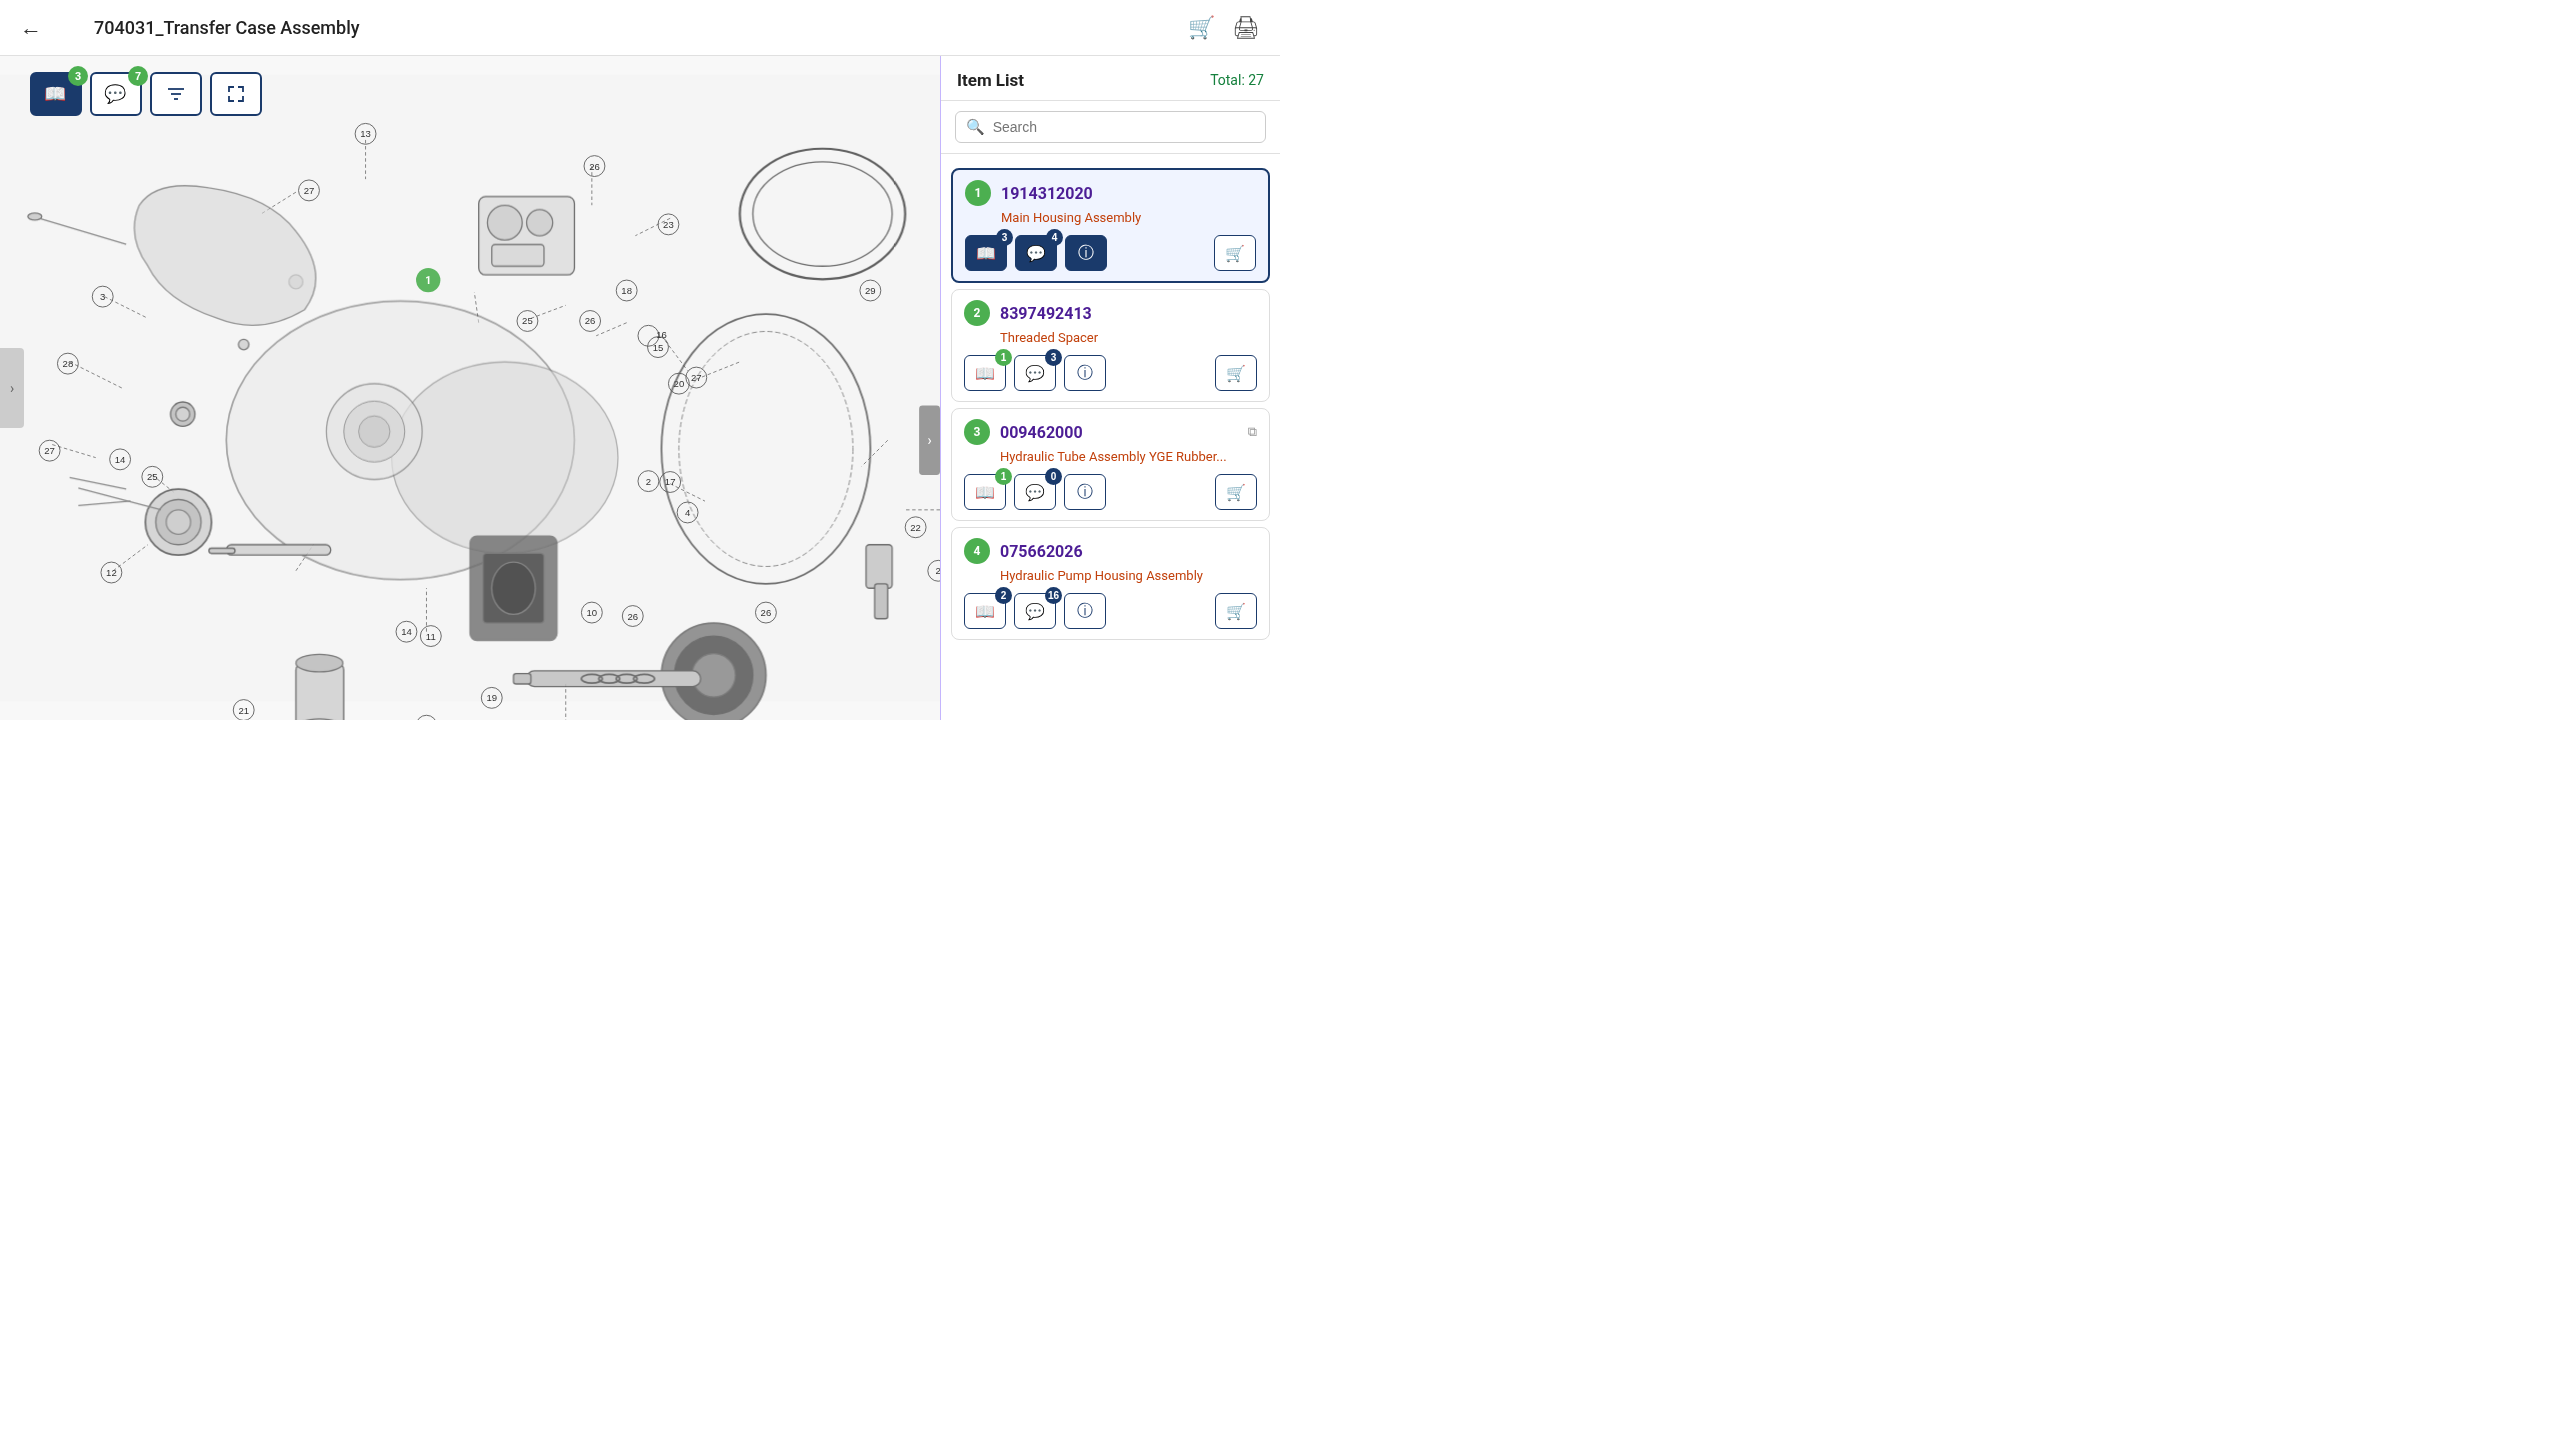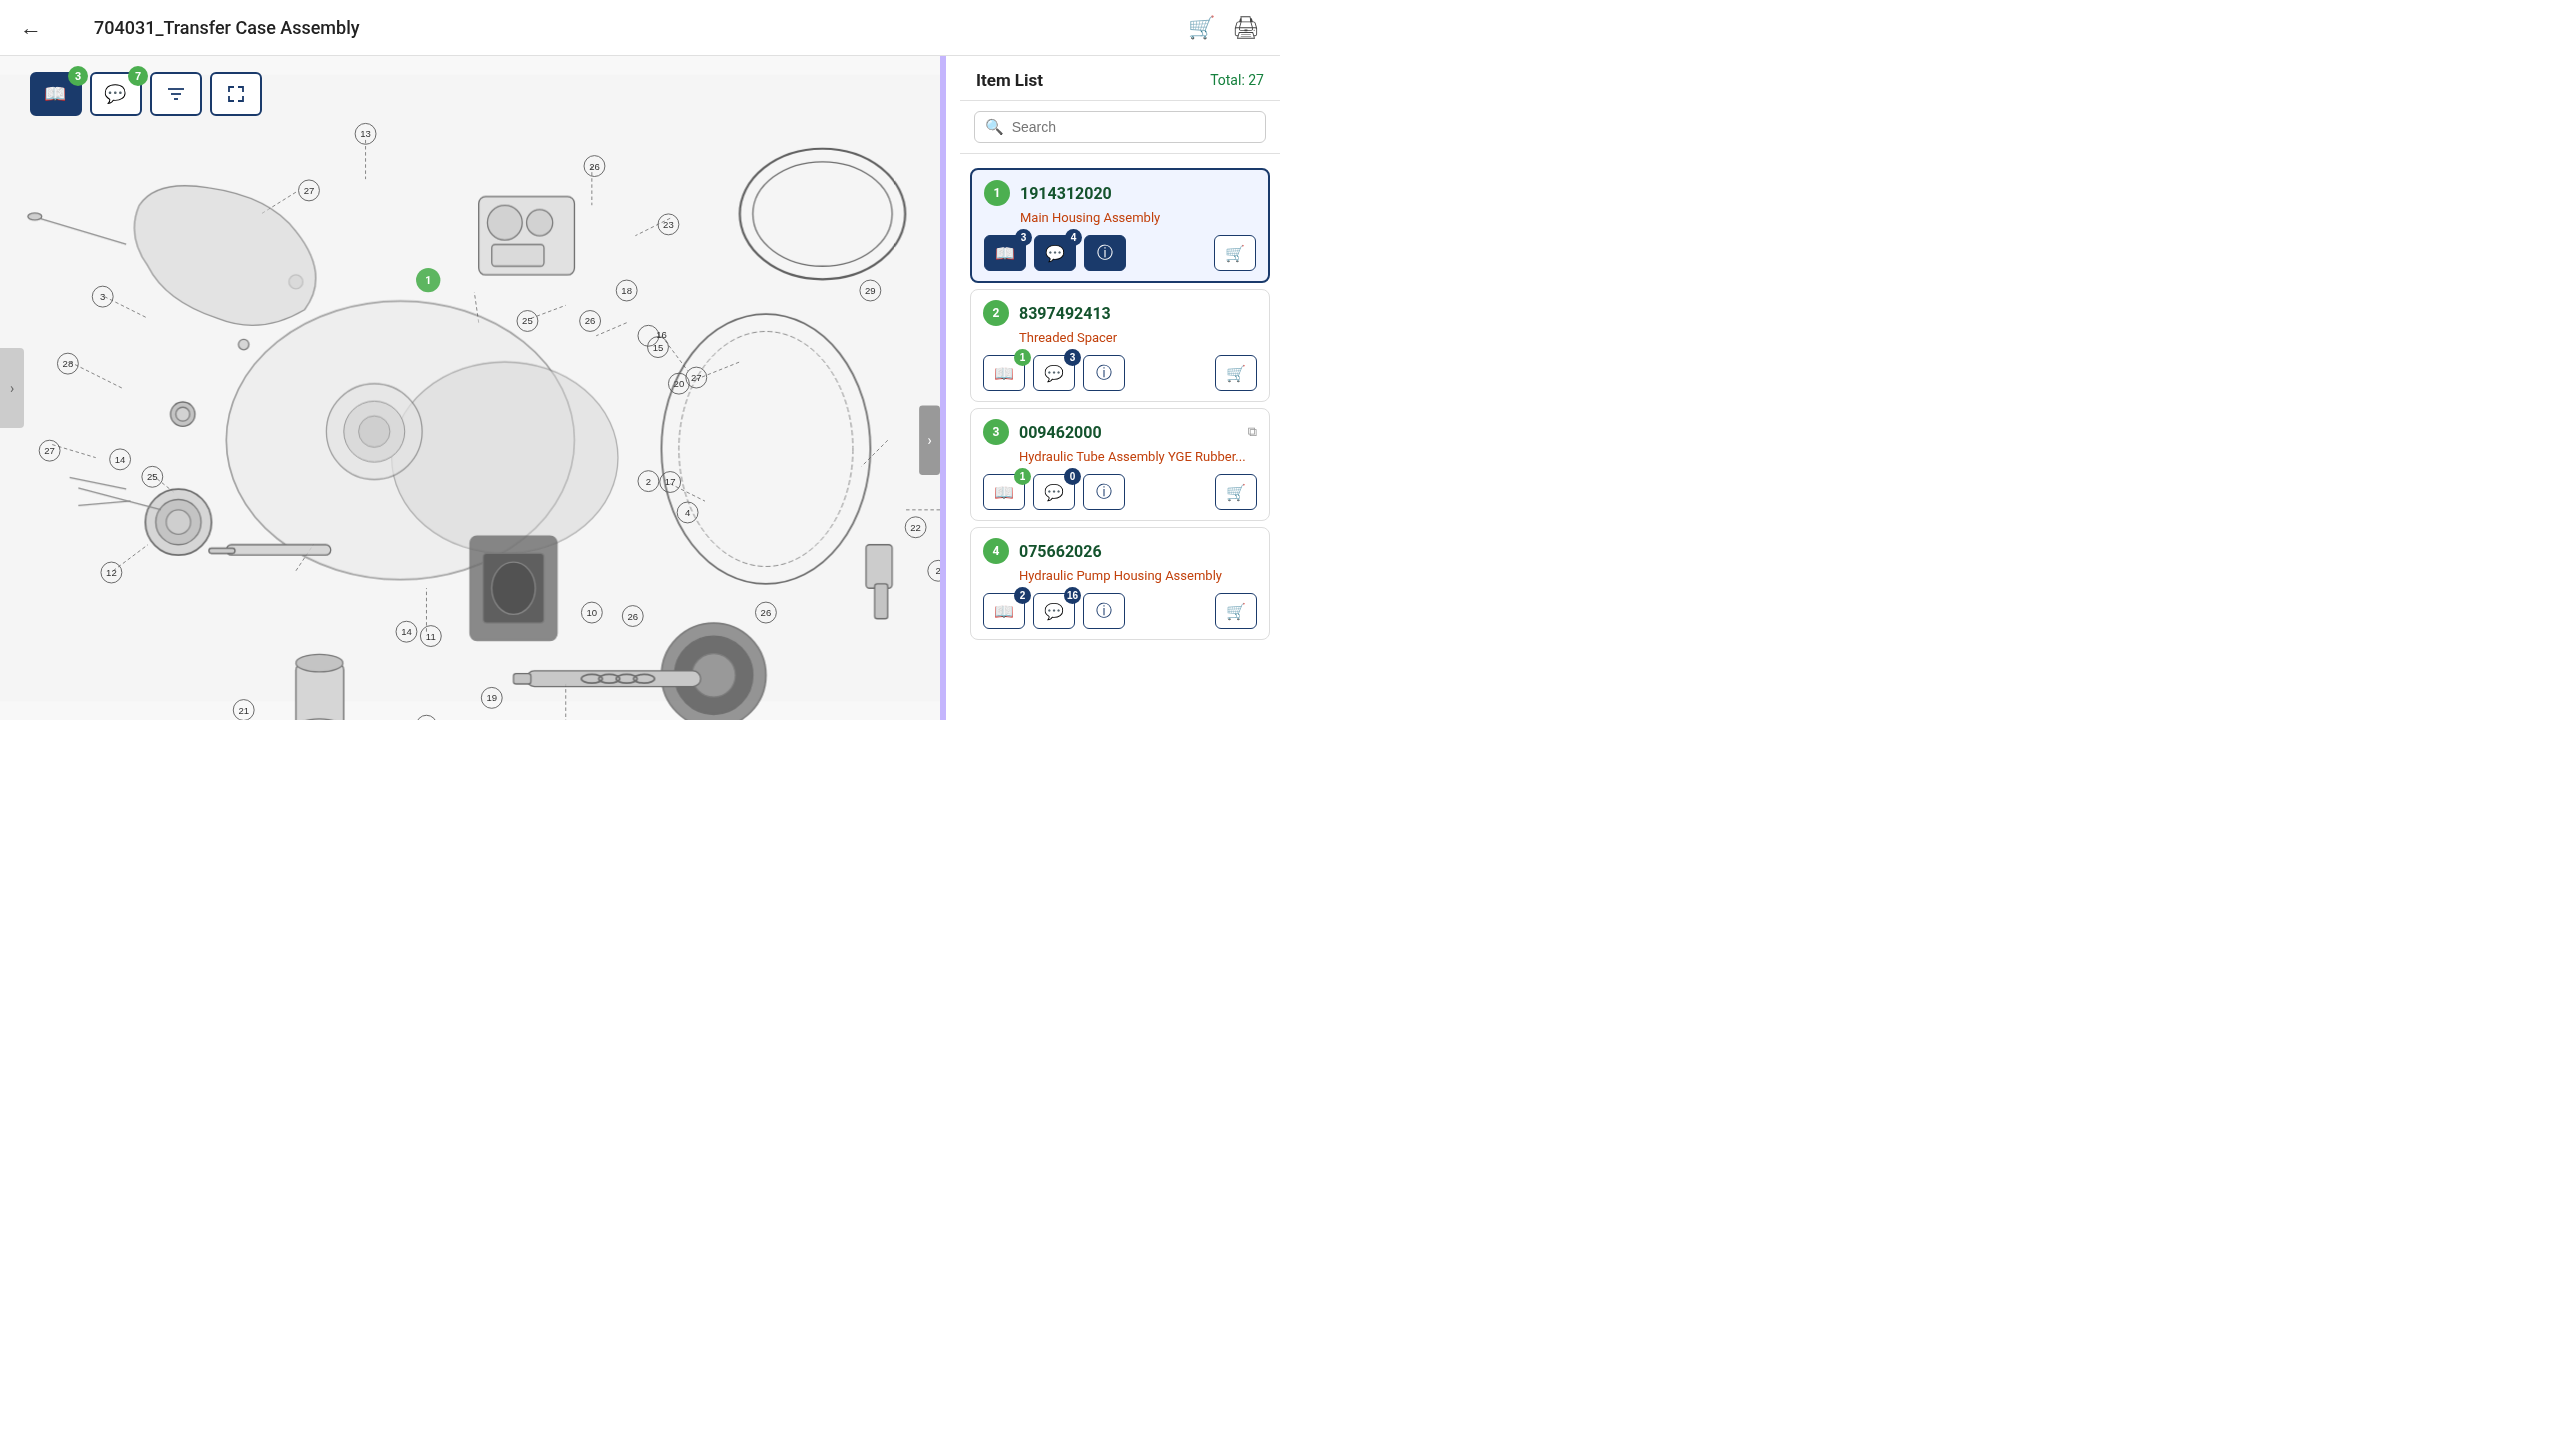--- a/index.html
+++ b/index.html
@@ -128,25 +128,24 @@
 
     
     .diagram-svg {
       width: 100%;
       height: 100%;
     }
 
     
     .item-panel {
       width: 340px;
-      border-left: 6px solid #c4b5fd;
+      border-left: 1px solid #c4b5fd;
       display: flex;
       flex-direction: column;
       background: #fff;
-      padding-left: 14px;
     }
     .item-panel-header {
       display: flex;
       align-items: center;
       justify-content: space-between;
       padding: 14px 16px 10px;
       border-bottom: 1px solid #e0e0e0;
     }
     .item-panel-title {
       font-size: 17px;
@@ -211,21 +210,21 @@
       justify-content: center;
       font-size: 12px;
       font-weight: 700;
       color: #fff;
       flex-shrink: 0;
     }
     .badge-green { background: #4CAF50; }
     .item-part-number {
       font-size: 16px;
       font-weight: 700;
-      color: #14532d;
+      color: #4c1d95;
     }
     .item-copy-icon {
       margin-left: auto;
       color: #999;
       font-size: 14px;
     }
     .item-name {
       font-size: 13px;
       color: #c2410c;
       margin-bottom: 10px;

